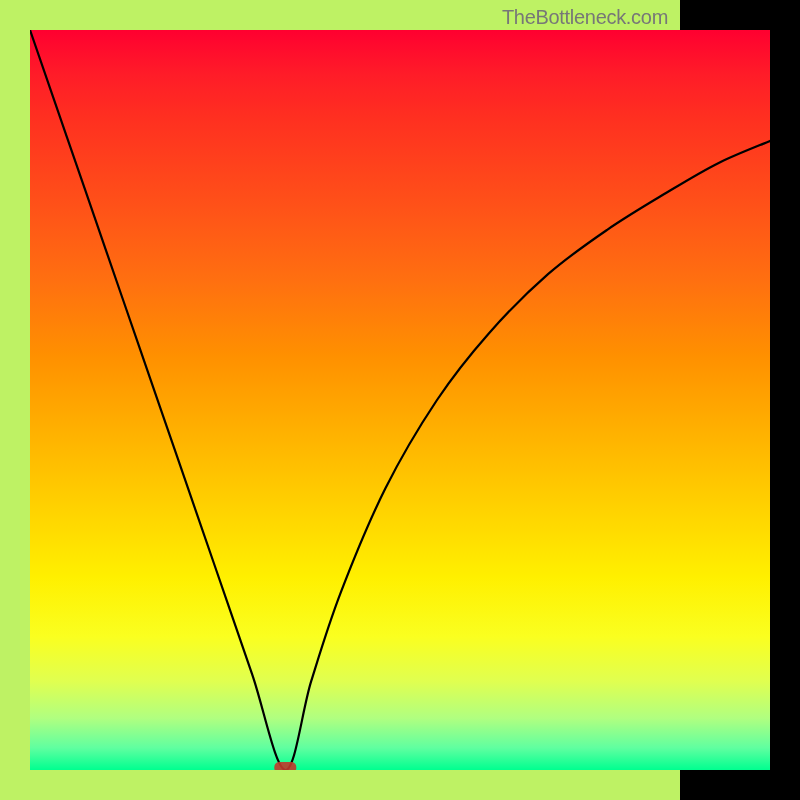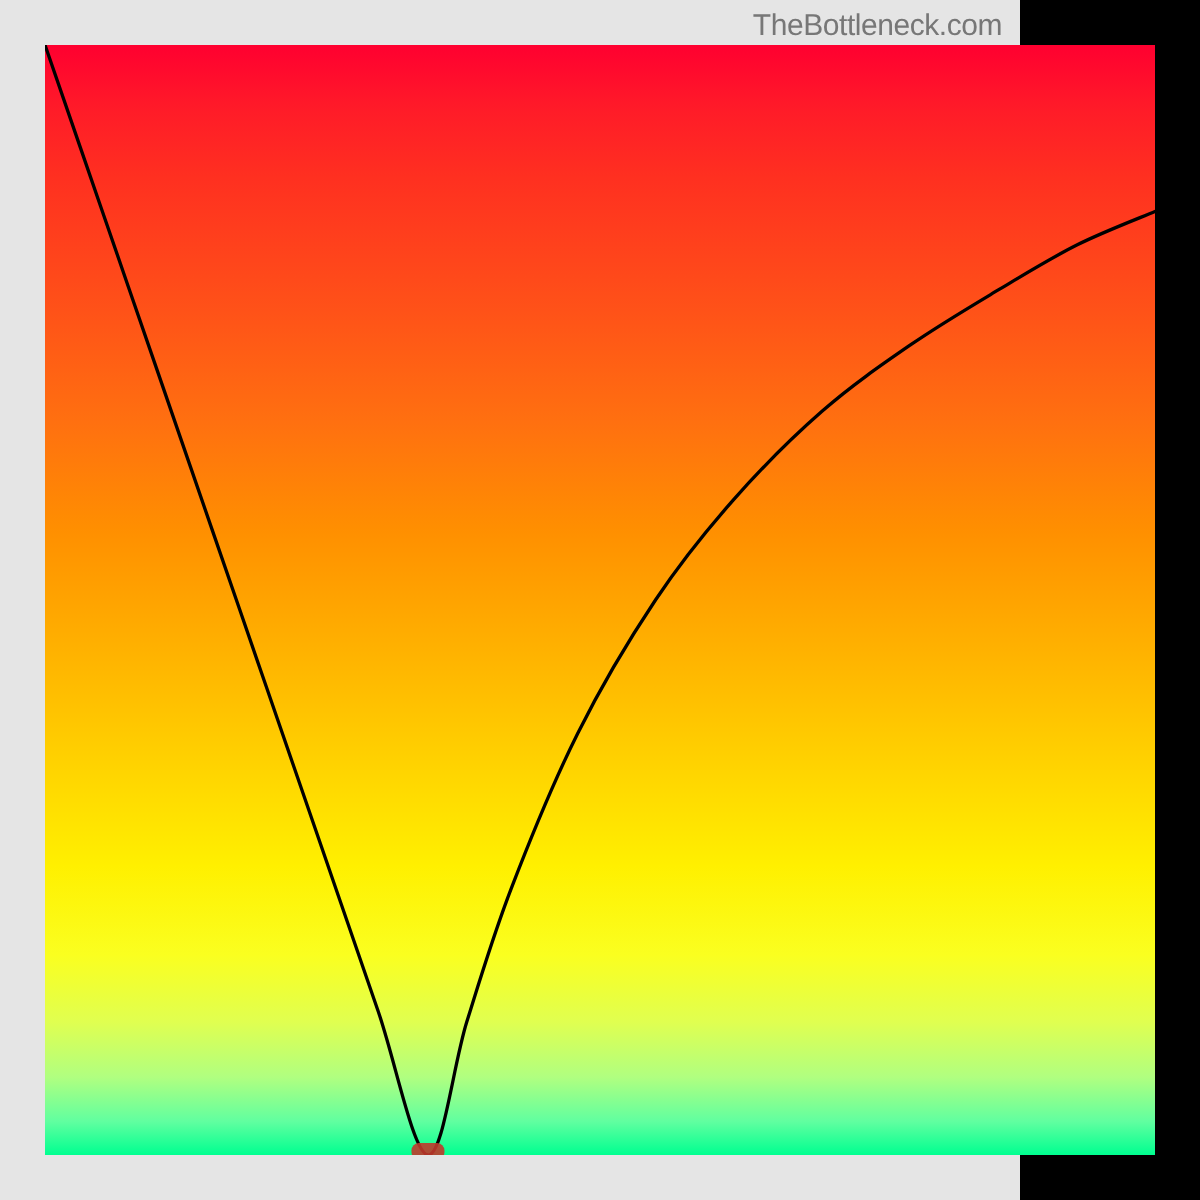--- a/index.html
+++ b/index.html
@@ -7,21 +7,21 @@
     padding: 0;
     width: 800px;
     height: 800px;
     background: #000;
     overflow: hidden;
     font-family: Arial, Helvetica, sans-serif;
   }
   .frame {
     width: 680px;
     height: 800px;
-    background: #e5e5e5;
+    background: #bef264;
     position: relative;
   }
   .plot-area {
     position: absolute;
     left: 30px;
     top: 30px;
     width: 740px;
     height: 740px;
     background: linear-gradient(to bottom,
       #ff0030 0%,

